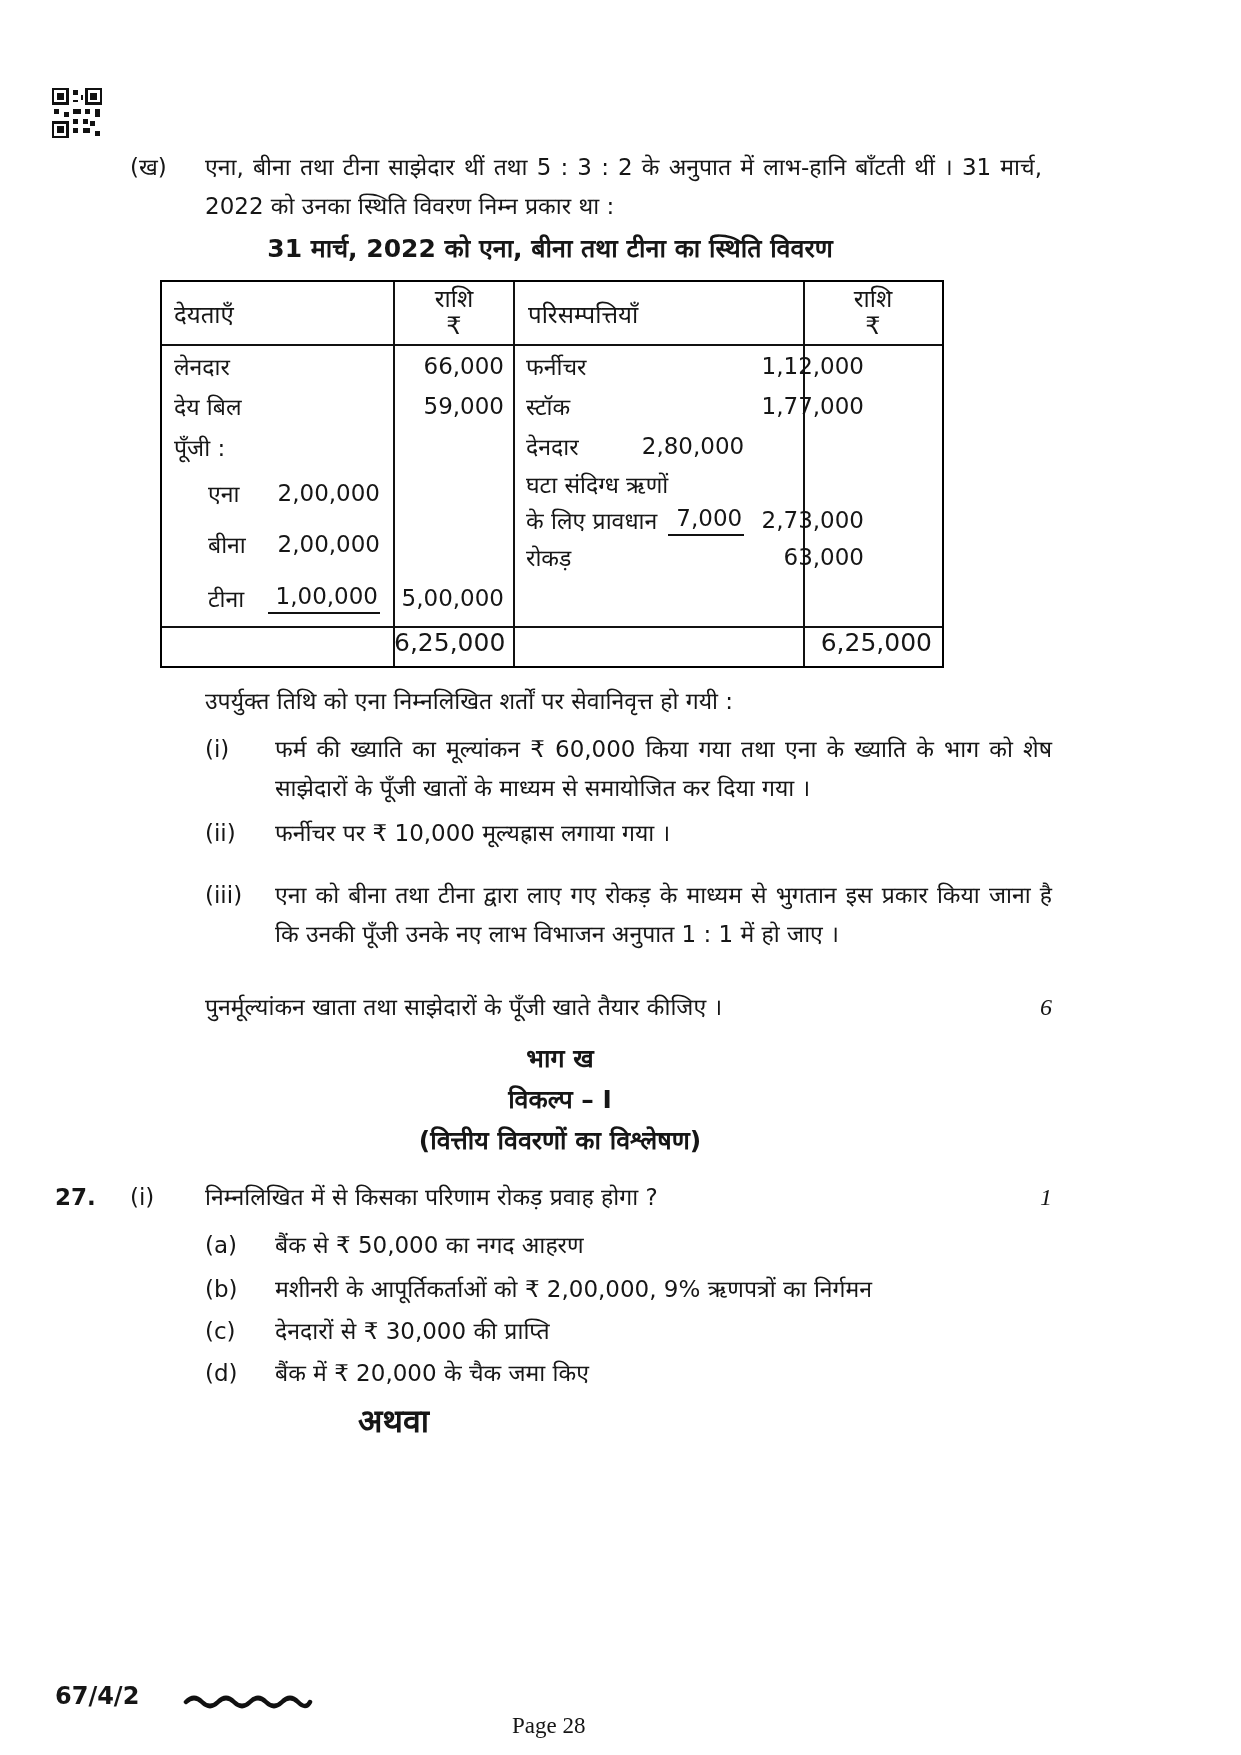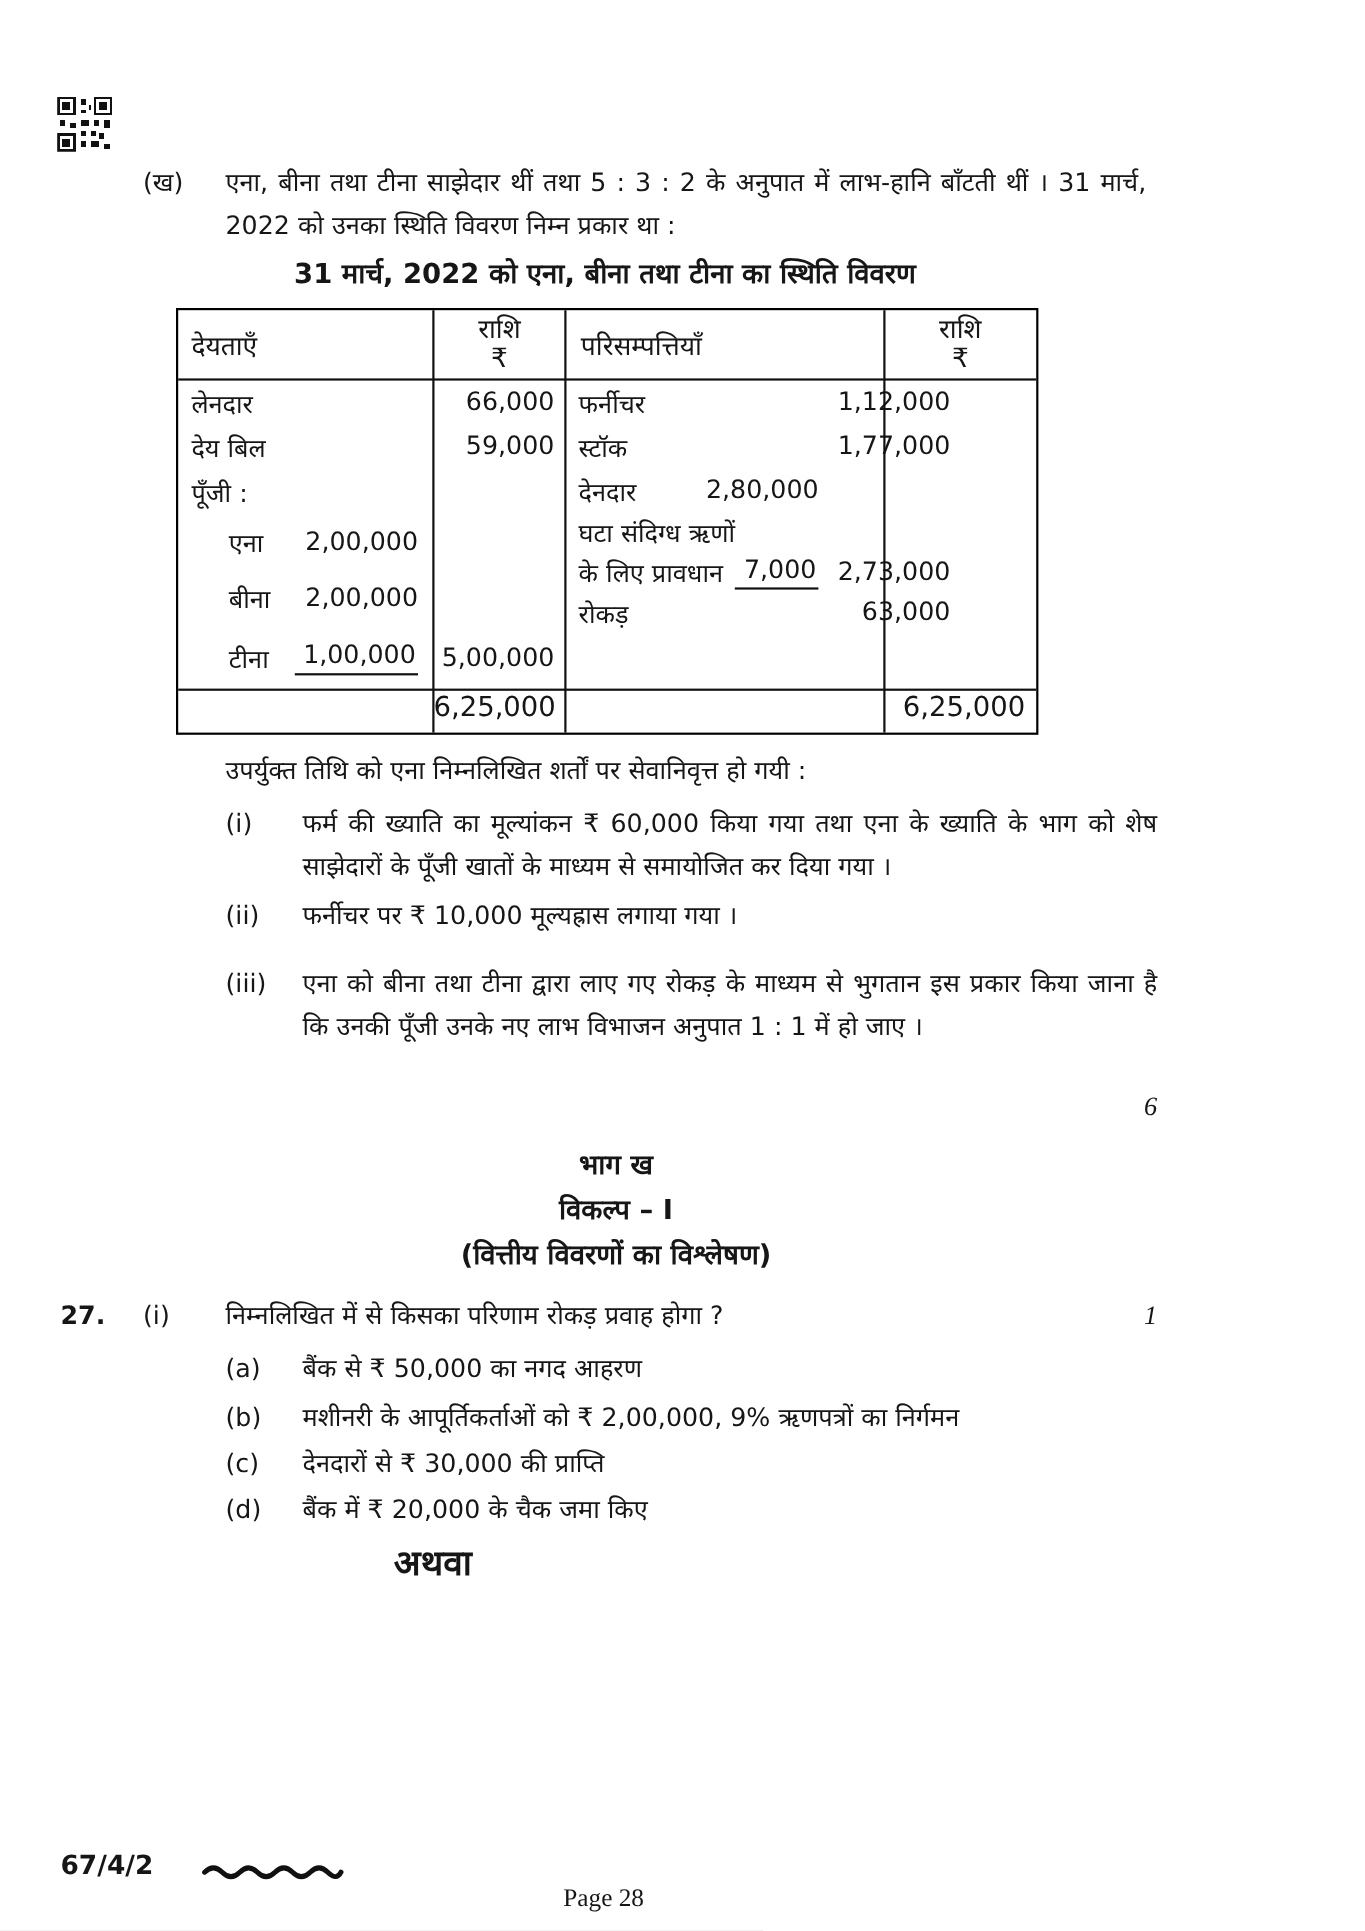--- a/index.html
+++ b/index.html
@@ -218,20 +218,21 @@
   <div class="item abs" style="left:205px;top:814px;width:847px;">
     <div class="ilabel">(ii)</div>
     <div class="itext">फर्नीचर पर ₹ 10,000 मूल्यह्रास लगाया गया ।</div>
   </div>
   <div class="item abs" style="left:205px;top:876px;width:847px;">
     <div class="ilabel">(iii)</div>
     <div class="itext">एना को बीना तथा टीना द्वारा लाए गए रोकड़ के माध्यम से भुगतान इस प्रकार किया जाना है कि उनकी पूँजी उनके नए लाभ विभाजन अनुपात 1 : 1 में हो जाए ।</div>
   </div>
 
   <div class="rowflex abs" style="left:205px;top:988px;width:847px;">
+    <div>पुनर्मूल्यांकन खाता तथा साझेदारों के पूँजी खाते तैयार कीजिए ।</div>
     <div class="marks">6</div>
   </div>
 
   <div class="abs center" style="left:80px;top:1040px;width:960px;">भाग ख</div>
   <div class="abs center" style="left:80px;top:1081px;width:960px;">विकल्प – I</div>
   <div class="abs center" style="left:80px;top:1122px;width:960px;">(वित्तीय विवरणों का विश्लेषण)</div>
 
   <div class="rowflex abs" style="left:55px;top:1178px;width:997px;">
     <div class="bold" style="width:75px;flex-shrink:0;">27.</div>
     <div style="width:75px;flex-shrink:0;">(i)</div>

